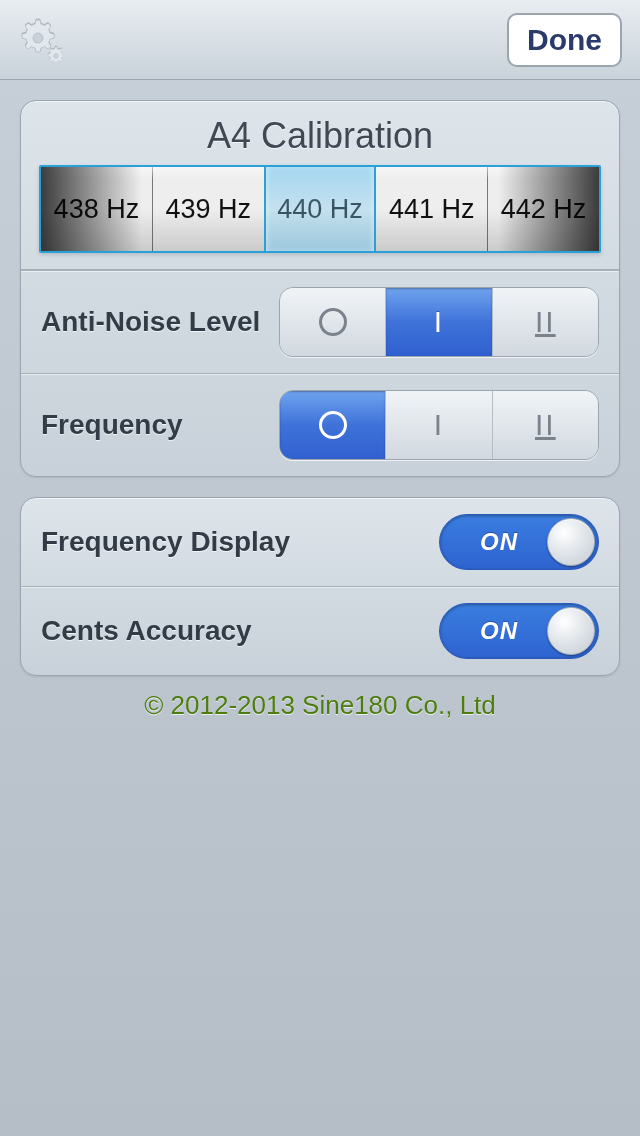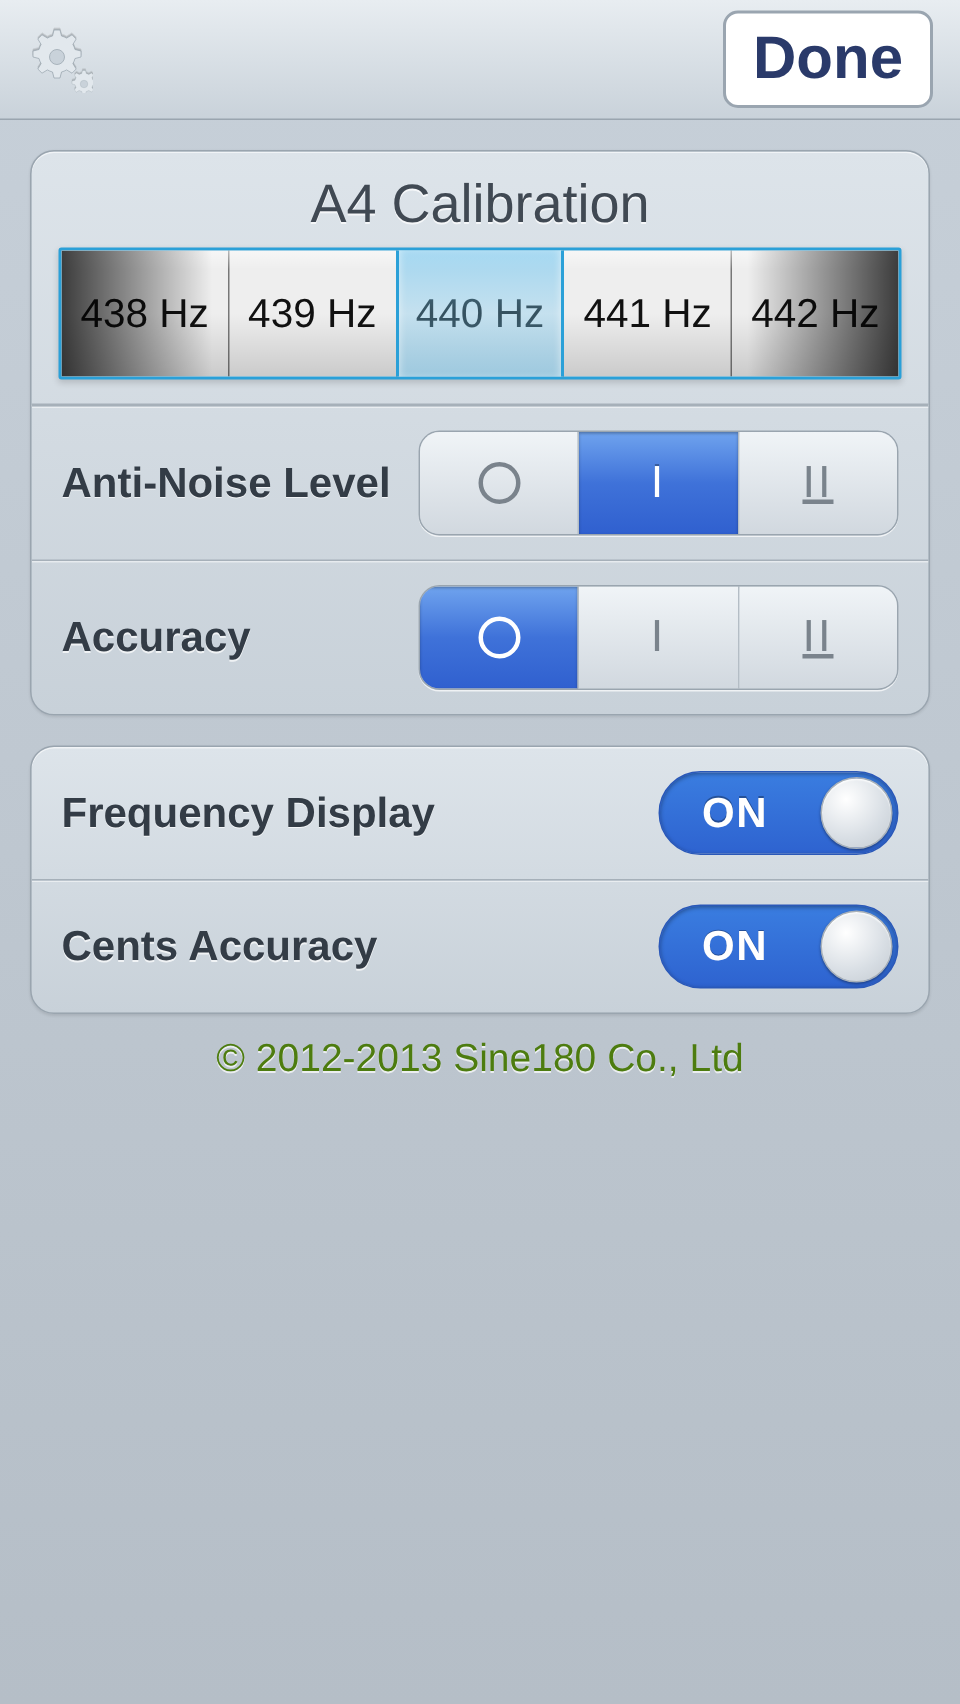--- a/index.html
+++ b/index.html
@@ -28,21 +28,21 @@
     display: flex;
     align-items: center;
     justify-content: center;
   }
   .gear-icon svg { filter: drop-shadow(0 -1px 0 rgba(0,0,0,.2)); }
   .done-btn {
     background: #fff;
     border: 2px solid #9aa5b0;
     border-radius: 10px;
     padding: 8px 18px;
-    font-size: 40px;
+    font-size: 30px;
     font-weight: 700;
     color: #2a3a6a;
   }
 
   
   .panel {
     margin: 20px 20px 0 20px;
     background: linear-gradient(to bottom, #dde4ea, #c8d1d9);
     border: 1px solid #9aa5af;
     border-radius: 16px;
@@ -183,28 +183,29 @@
     width: 160px;
     height: 56px;
     border-radius: 28px;
     position: relative;
     background: linear-gradient(to bottom, #3a7de0, #2e63d0);
     box-shadow: inset 0 1px 3px rgba(0,0,0,.35);
     border: 1px solid #2a58b8;
   }
   .toggle .label-on {
     position: absolute;
-    left: 28px;
+    left: 40px;
     top: 50%;
     transform: translateY(-50%);
     color: #fff;
-    font-size: 28px;
+    font-size: 24px;
     font-weight: 700;
     text-shadow: 0 -1px 0 rgba(0,0,0,.3);
     letter-spacing: 1px;
+    font-style: italic;
   }
   .toggle .knob {
     position: absolute;
     right: 3px;
     top: 3px;
     width: 48px;
     height: 48px;
     border-radius: 50%;
     background: radial-gradient(circle at 35% 30%, #ffffff, #d8dee4 60%, #c3cad1 100%);
     box-shadow: 0 1px 2px rgba(0,0,0,.4), inset 0 1px 1px rgba(255,255,255,.8);
@@ -265,21 +266,21 @@
     <div class="segmented">
       <div class="seg">
           <span class="circle"></span>
         </div>
       <div class="seg selected">I</div>
       <div class="seg">II</div>
     </div>
   </div>
 
   <div class="row">
-    <div class="row-label">Accuracy</div>
+    <div class="row-label">Frequency</div>
     <div class="segmented">
       <div class="seg selected">
           <span class="circle"></span>
         </div>
       <div class="seg">I</div>
       <div class="seg">II</div>
     </div>
   </div>
 
 </div>

